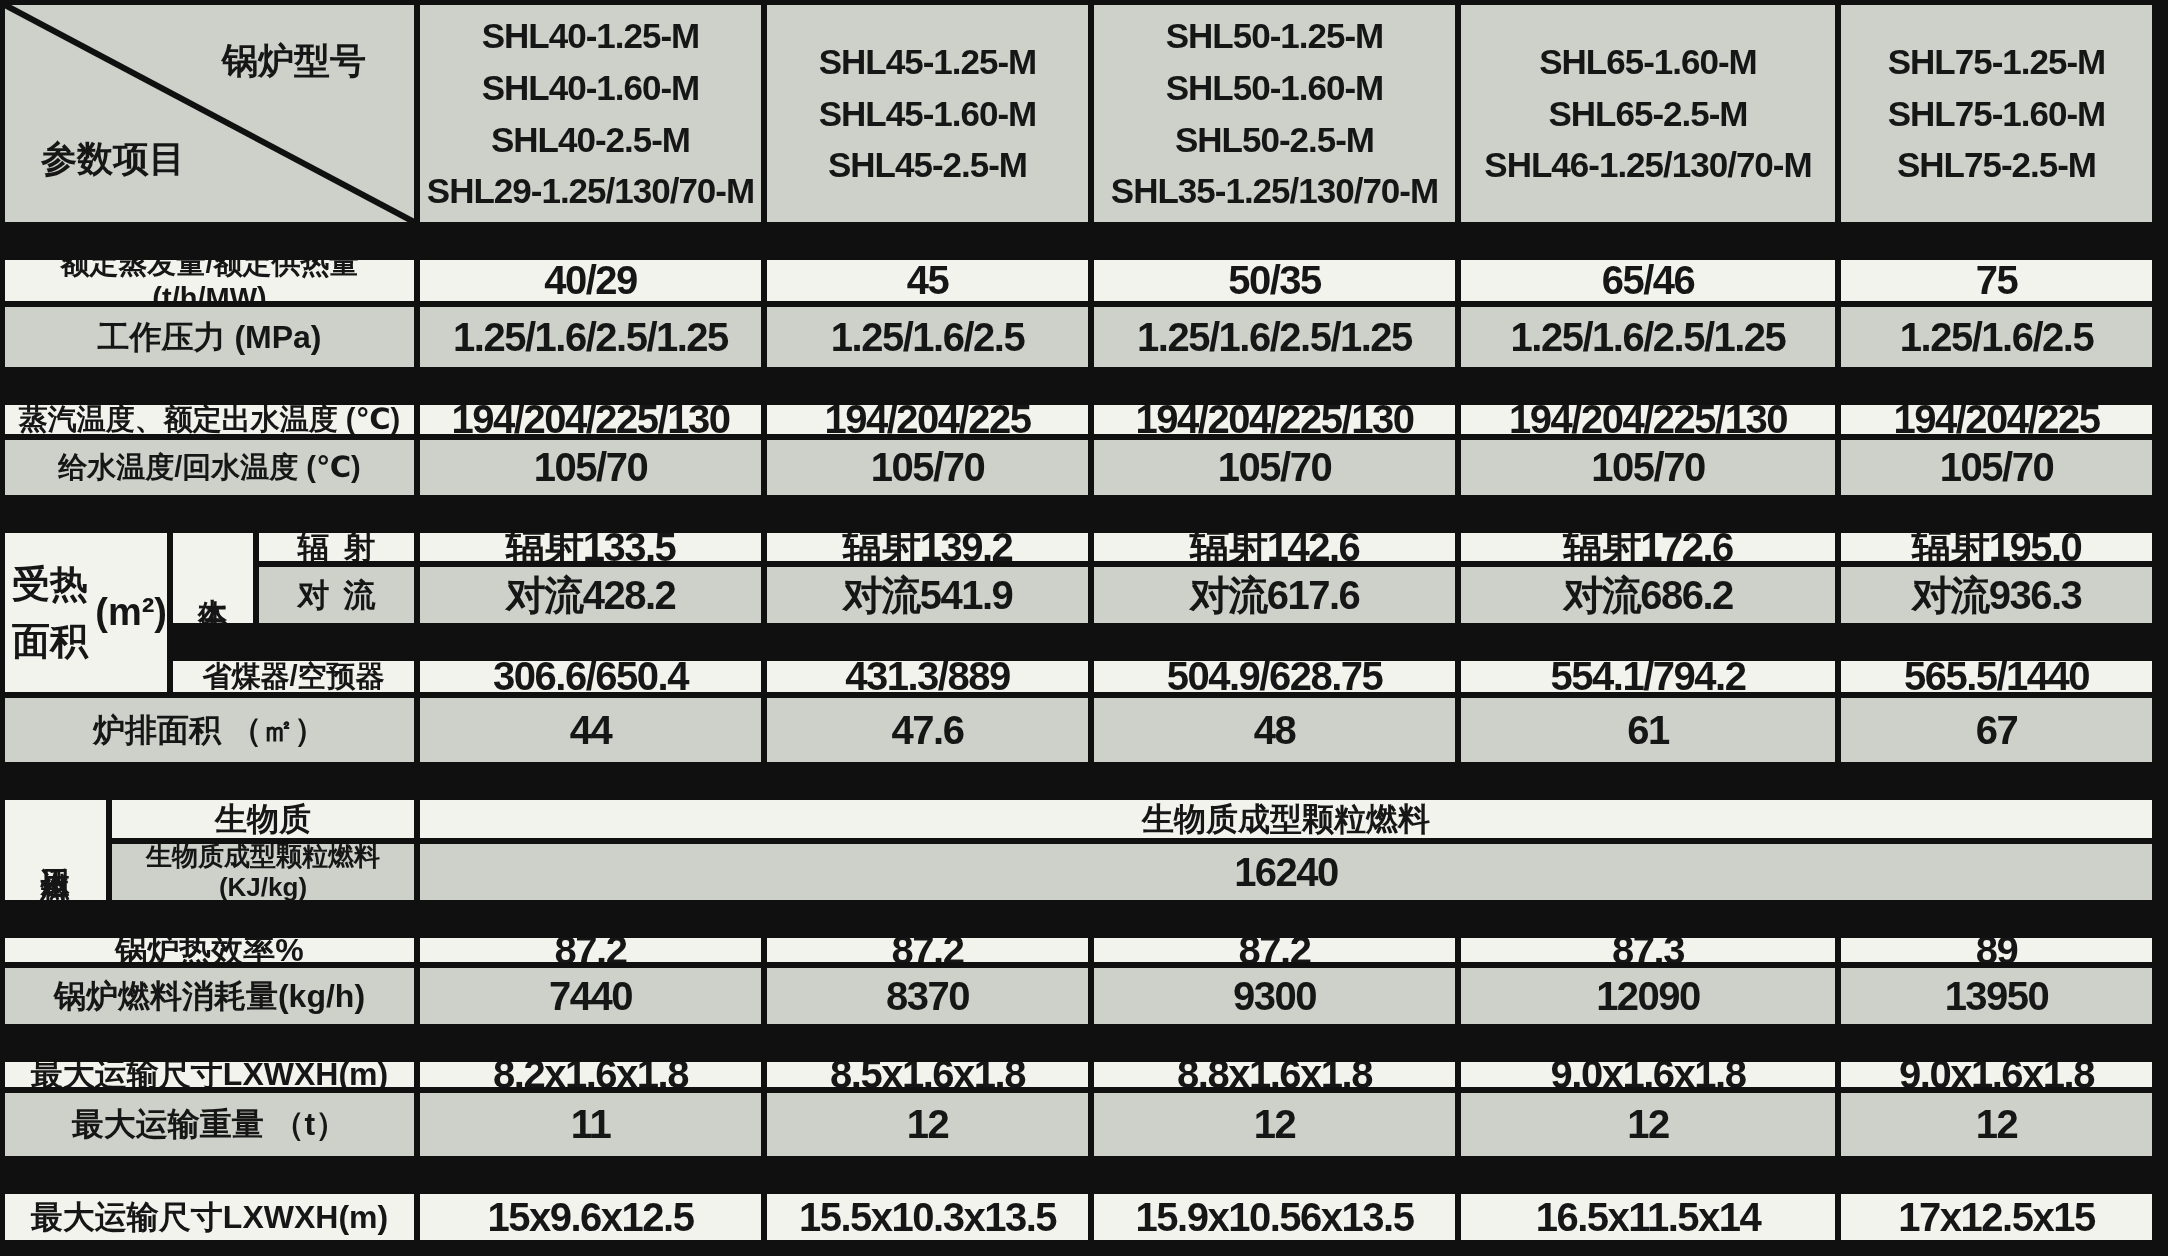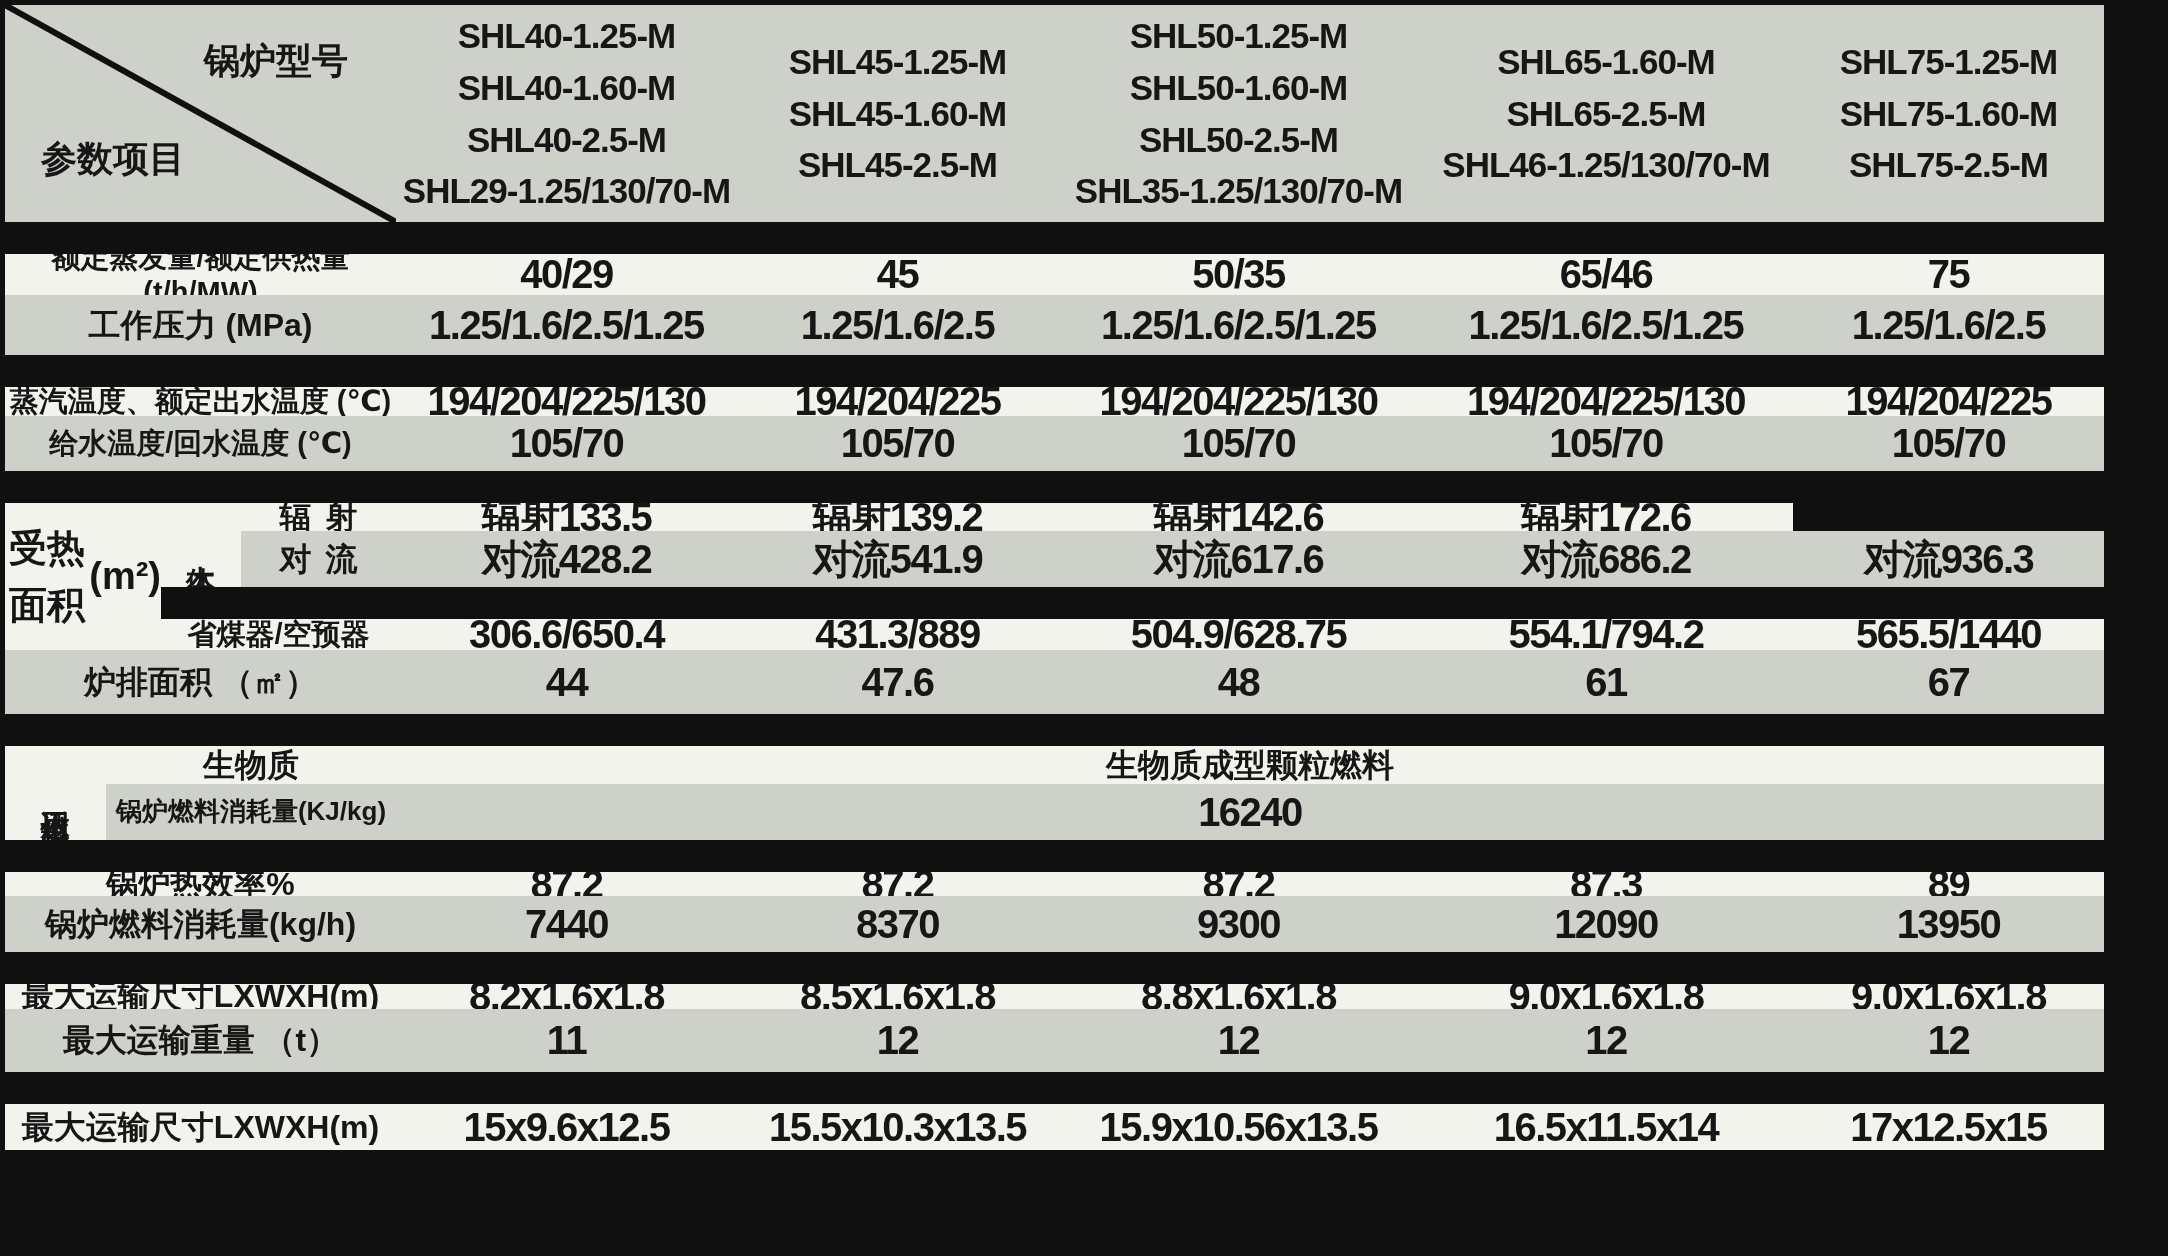--- a/index.html
+++ b/index.html
@@ -6,21 +6,21 @@
   body{font-family:"Liberation Sans","DejaVu Sans",sans-serif;}
   .sheet{
     position:relative;
     width:2168px;height:1256px;
     background:#101010;
     display:grid;
     box-sizing:border-box;
     padding:5px 13px 16px 5px;
     grid-template-columns:101px 55px 80px 155px 341px 321px 361px 374px 311px;
     grid-template-rows:217px 73px 60px 61px 55px 60px 56px 63px 64px 70px 56px 56px 56px 57px 63px 78px;
-    gap:0;
+    gap:6px;
   }
   .cell{
     display:flex;align-items:center;justify-content:center;
     text-align:center;color:#161616;overflow:hidden;
     box-sizing:border-box;position:relative;
   }
   .g{background:#cdd1c9;}
   .w{background:#f3f3ee;margin-top:32px;}
   .hcell{flex-direction:column;justify-content:center;}
   .hline{font-size:35px;font-weight:700;line-height:1.48;letter-spacing:-1px;white-space:nowrap;}
@@ -107,20 +107,21 @@
     <div>受热面积</div>
     <div>(m²)</div>
   </div>
   <div class="cell w vert" style="grid-area:6/3/8/4">本体</div>
 
   <div class="cell w lbl sp" style="grid-area:6/4/7/5">辐射</div>
   <div class="cell w v" style="grid-area:6/5/7/6">辐射133.5</div>
   <div class="cell w v" style="grid-area:6/6/7/7">辐射139.2</div>
   <div class="cell w v" style="grid-area:6/7/7/8">辐射142.6</div>
   <div class="cell w v" style="grid-area:6/8/7/9">辐射172.6</div>
+  <div class="cell w v" style="grid-area:6/9/7/10">辐射195.0</div>
 
   <div class="cell g lbl sp" style="grid-area:7/4/8/5">对流</div>
   <div class="cell g v" style="grid-area:7/5/8/6">对流428.2</div>
   <div class="cell g v" style="grid-area:7/6/8/7">对流541.9</div>
   <div class="cell g v" style="grid-area:7/7/8/8">对流617.6</div>
   <div class="cell g v" style="grid-area:7/8/8/9">对流686.2</div>
   <div class="cell g v" style="grid-area:7/9/8/10">对流936.3</div>
 
   <div class="cell w lbl fs-sm" style="grid-area:8/3/9/5">省煤器/空预器</div>
   <div class="cell w v" style="grid-area:8/5/9/6">306.6/650.4</div>
@@ -132,21 +133,21 @@
   <div class="cell g lbl" style="grid-area:9/1/10/5">炉排面积 （㎡）</div>
   <div class="cell g v" style="grid-area:9/5/10/6">44</div>
   <div class="cell g v" style="grid-area:9/6/10/7">47.6</div>
   <div class="cell g v" style="grid-area:9/7/10/8">48</div>
   <div class="cell g v" style="grid-area:9/8/10/9">61</div>
   <div class="cell g v" style="grid-area:9/9/10/10">67</div>
 
   <div class="cell w vert" style="grid-area:10/1/12/2">适用燃料</div>
   <div class="cell w lbl" style="grid-area:10/2/11/5">生物质</div>
   <div class="cell w lbl" style="grid-area:10/5/11/10">生物质成型颗粒燃料</div>
-  <div class="cell g lbl fs-xs" style="grid-area:11/2/12/5">锅炉燃料消耗量(KJ/kg)</div>
+  <div class="cell g lbl fs-xs" style="grid-area:11/2/12/5">生物质成型颗粒燃料(KJ/kg)</div>
   <div class="cell g v" style="grid-area:11/5/12/10">16240</div>
 
   <div class="cell w lbl" style="grid-area:12/1/13/5">锅炉热效率%</div>
   <div class="cell w v" style="grid-area:12/5/13/6">87.2</div>
   <div class="cell w v" style="grid-area:12/6/13/7">87.2</div>
   <div class="cell w v" style="grid-area:12/7/13/8">87.2</div>
   <div class="cell w v" style="grid-area:12/8/13/9">87.3</div>
   <div class="cell w v" style="grid-area:12/9/13/10">89</div>
 
   <div class="cell g lbl" style="grid-area:13/1/14/5">锅炉燃料消耗量(kg/h)</div>

